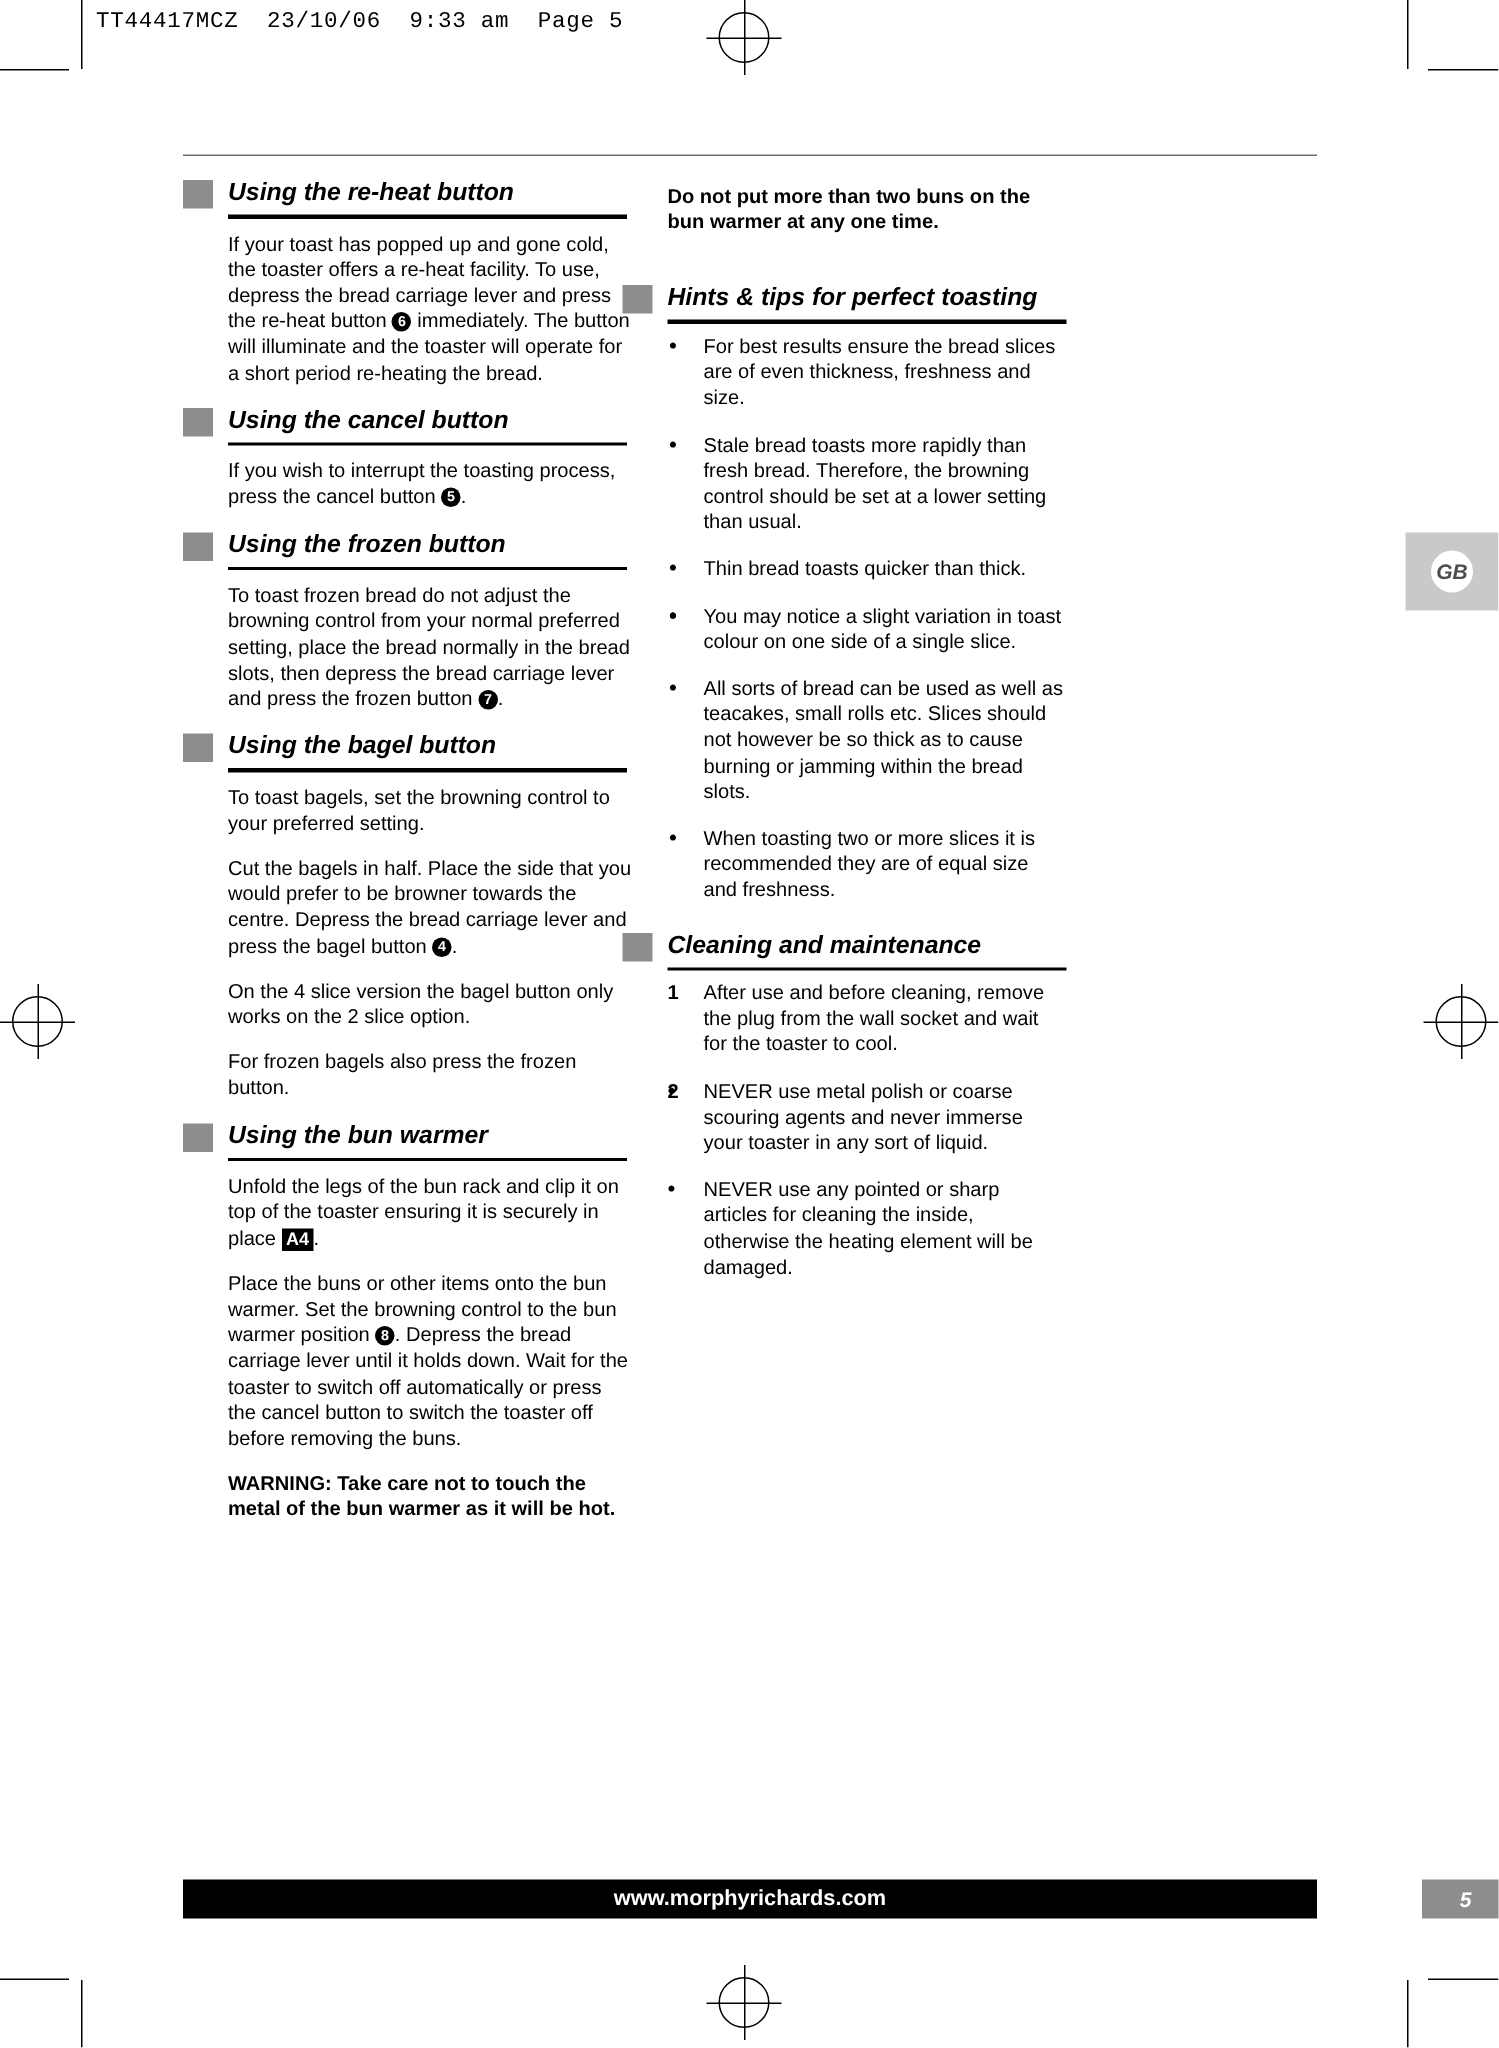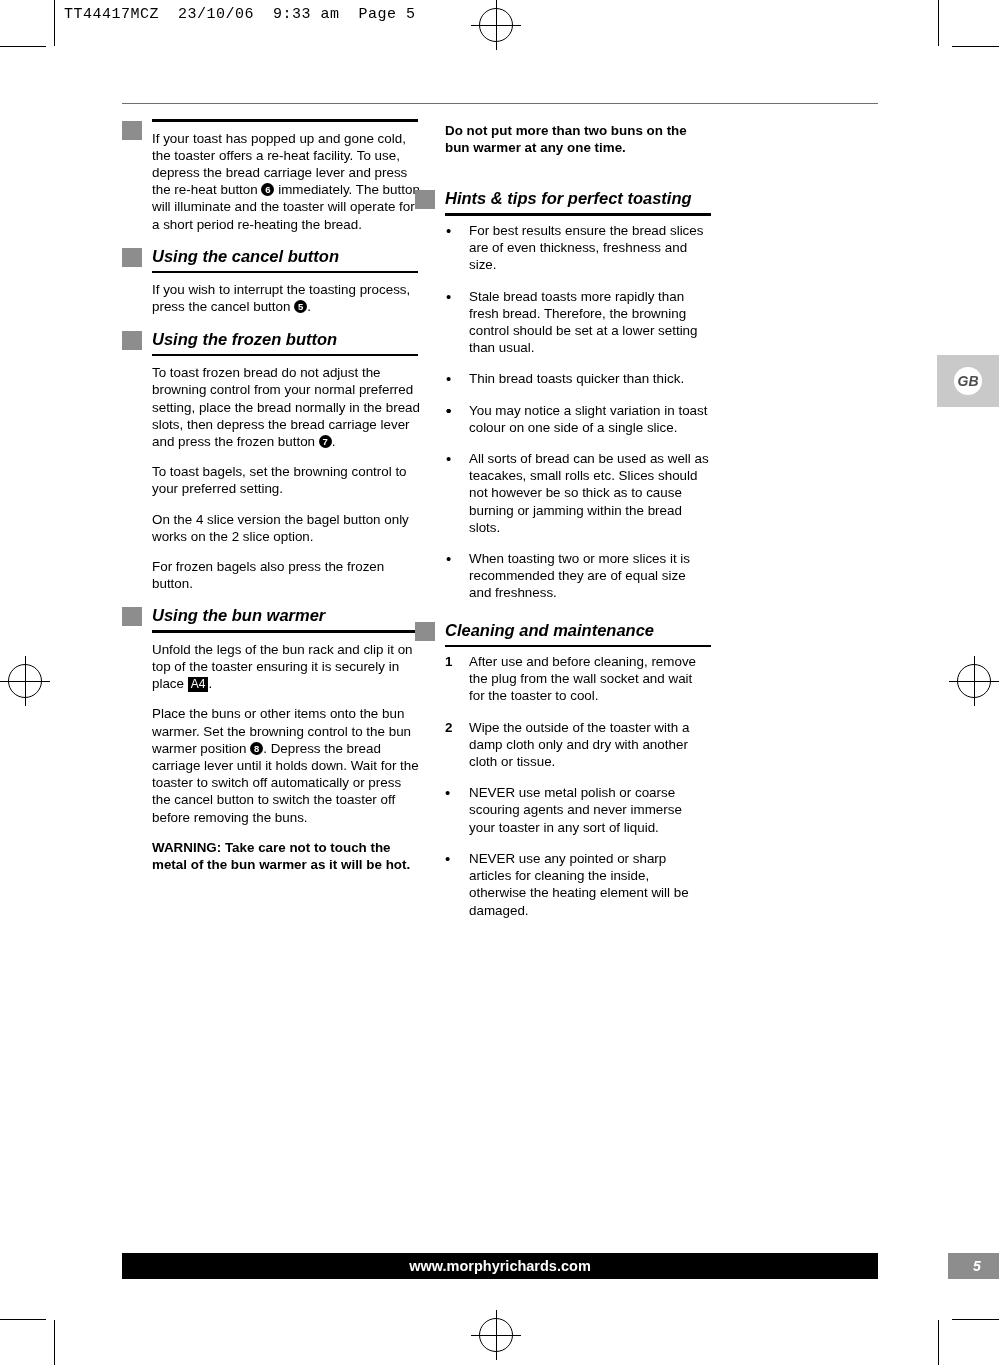--- a/index.html
+++ b/index.html
@@ -132,21 +132,21 @@
     text-align: center;
     font-size: 9.5px;
     font-weight: bold;
     vertical-align: 1px;
     font-family: "Liberation Sans", sans-serif;
   }
   .boxref {
     display: inline-block;
     background: #000;
     color: #fff;
-    font-weight: normal;
+    font-weight: bold;
     font-size: 12px;
     padding: 1px 3px;
     line-height: 13px;
     vertical-align: 0px;
   }
 
   
   ul.bullets {
     list-style: none;
     margin: 4px 0 0 0;
@@ -277,20 +277,21 @@
 
 <div class="page-rule"></div>
 
 <div class="content">
 
   <div class="col-left">
 
     <section>
       <div class="heading wide">
         <span class="sq"></span>
+        <div class="htext">Using the re-heat button</div>
         <div class="rule"></div>
       </div>
       <p class="body first">If your toast has popped up and
         gone cold, the toaster offers a re-heat facility. To use, depress the bread carriage lever and press the
         re-heat button <span class="circnum">6</span> immediately. The
         button will illuminate and the toaster will operate for a short period re-heating the bread.</p>
     </section>
 
     <section style="margin-top:8px;">
       <div class="heading wide">
@@ -307,21 +308,29 @@
         <span class="sq"></span>
         <div class="htext">Using the frozen button</div>
         <div class="rule"></div>
       </div>
       <p class="body first">To toast frozen bread do not adjust
         the browning control from your normal preferred setting, place the bread normally in the bread slots,
         then depress the bread carriage lever and press the frozen button <span class="circnum">7</span>.</p>
     </section>
 
     <section style="margin-top:8px;">
+      <div class="heading wide">
+        <span class="sq"></span>
+        <div class="htext">Using the bagel button</div>
+        <div class="rule"></div>
+      </div>
       <p class="body first">To toast bagels, set the browning control to your preferred setting.</p>
+      <p class="body">Cut the bagels in half. Place the side
+        that you would prefer to be browner towards the centre. Depress the bread carriage lever and press the
+        bagel button <span class="circnum">4</span>.</p>
       <p class="body">On the 4 slice version the bagel button only works on the 2 slice option.</p>
       <p class="body">For frozen bagels also press the frozen button.</p>
     </section>
 
     <section style="margin-top:8px;">
       <div class="heading wide">
         <span class="sq"></span>
         <div class="htext">Using the bun warmer</div>
         <div class="rule"></div>
       </div>
@@ -360,21 +369,21 @@
     </section>
 
     <section style="margin-top:18px;">
       <div class="heading wide">
         <span class="sq"></span>
         <div class="htext">Cleaning and maintenance</div>
         <div class="rule"></div>
       </div>
       <ol class="numbered">
         <li><span class="num">1</span><span>After use and before cleaning, remove the plug from the wall socket and wait for the toaster to cool.</span></li>
-        <li><span class="num">2</span><span>Wipe the outside of the toaster with a damp cloth only and dry with another cloth or tissue.</span></li>
+        <li><span class="num">2</span></li>
         <li><span class="num" style="font-weight:normal;font-size:15px;">•</span><span>NEVER use metal polish or coarse scouring agents and never immerse your toaster in any sort of liquid.</span></li>
         <li><span class="num" style="font-weight:normal;font-size:15px;">•</span><span>NEVER use any pointed or sharp articles for cleaning the inside, otherwise the heating element will be damaged.</span></li>
       </ol>
     </section>
 
   </div>
 </div>
 
 <div class="gb-tab">
   <div class="circle">GB</div>

